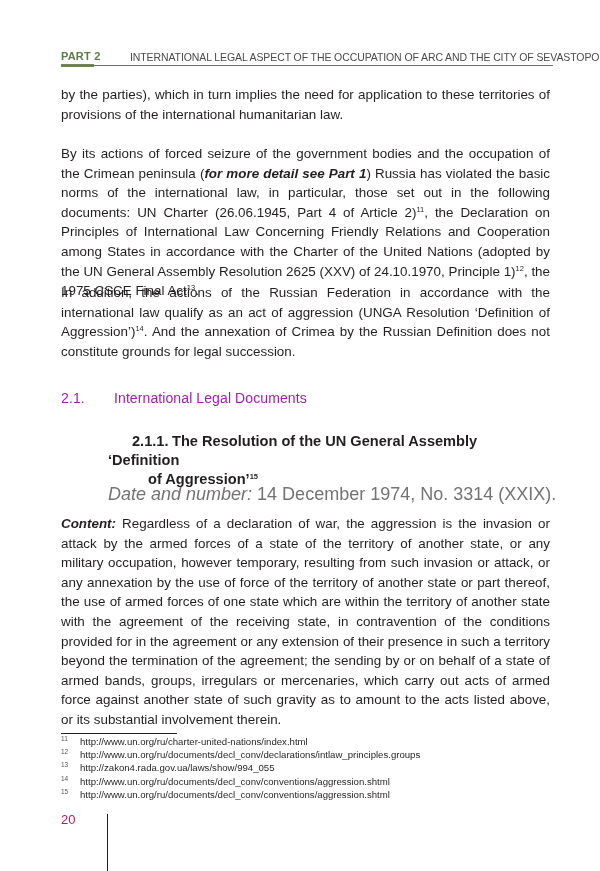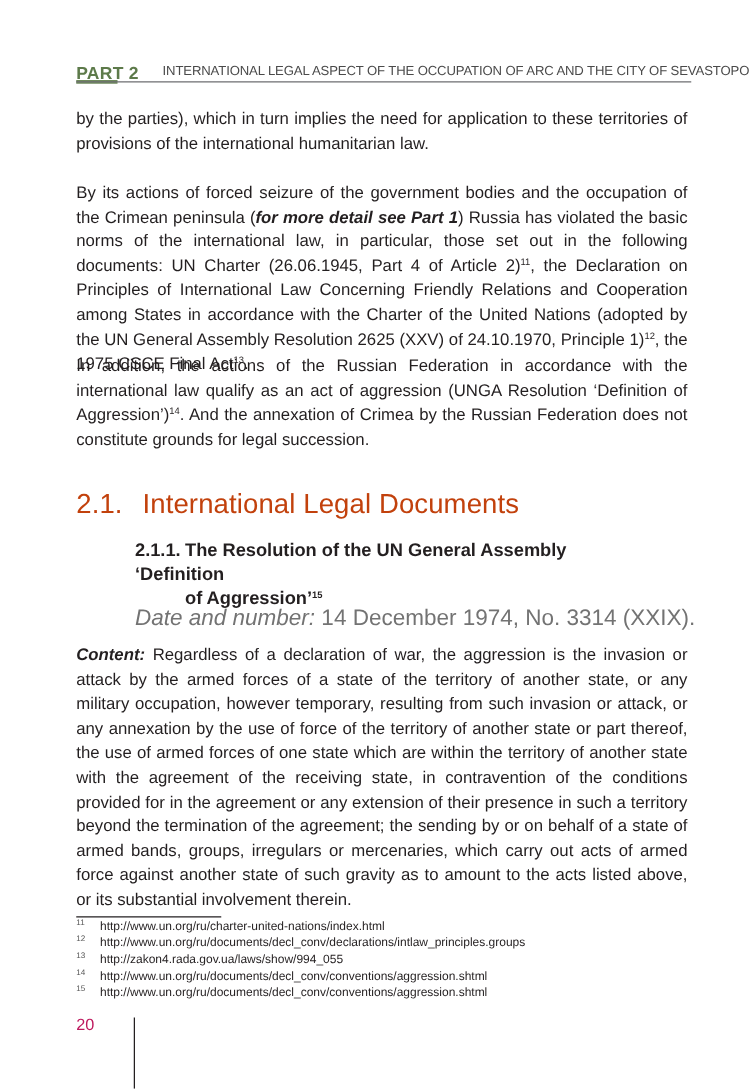--- a/index.html
+++ b/index.html
@@ -1,43 +1,43 @@
 <!DOCTYPE html>
 <html><head>
   <meta charset="utf-8">
   <style>
     html, body { margin: 0; padding: 0; background: #ffffff; }
     body { width: 600px; height: 871px; position: relative; overflow: hidden;
            font-family: "Liberation Sans", "DejaVu Sans", sans-serif; color: #231f20; }
     .header { position: absolute; left: 61px; top: 50px; width: 492px; height: 16px; }
-    .header .part { position: absolute; left: 0; top: 0; font-size: 14px; font-weight: bold;
+    .header .part { position: absolute; left: 0; top: 0; font-size: 11px; font-weight: bold;
                     color: #5d7a4a; letter-spacing: 0.2px; }
     .header .part-underline { position: absolute; left: 0; top: 14px; width: 33px; height: 3px;
                               background: #6f8a5c; }
     .header .title { position: absolute; left: 69px; top: 1px; font-size: 10.5px; color: #4a4a4a;
                      letter-spacing: -0.1px; white-space: nowrap; }
     .header .rule { position: absolute; left: 0; top: 15px; width: 492px; height: 1px; background: #6d6e71; }
 
     .body-text { position: absolute; left: 61px; width: 489px; font-size: 13.4px; line-height: 19.6px;
                  text-align: justify; color: #231f20; }
     .body-text p { margin: 0; }
     .body-text i { font-style: italic; font-weight: bold; }
     sup { font-size: 7.5px; line-height: 0; vertical-align: 5px; }
 
     .p1 { top: 85px; }
     .p2 { top: 144px; }
     .p3 { top: 283px; }
 
-    .section-heading { position: absolute; left: 61px; top: 390px; font-size: 22px; color: #c2410c;
+    .section-heading { position: absolute; left: 61px; top: 390px; font-size: 14px; color: #a21caf;
                        letter-spacing: 0.1px; white-space: nowrap; }
     .section-heading .num { display: inline-block; width: 53px; }
 
     .sub-heading { position: absolute; left: 108px; top: 432px; width: 420px; font-size: 14.6px;
                    font-weight: bold; line-height: 19px; color: #231f20; }
-    .sub-heading .num { display: inline-block; width: 40px; }
+    .sub-heading .num { display: inline-block; width: 40px; margin-left: 24px; }
     .sub-heading .line2 { padding-left: 40px; display: block; }
 
     .date-line { position: absolute; left: 108px; top: 484px; font-size: 18px; color: #737373; white-space: nowrap; }
     .date-line i { font-style: italic; }
 
     .p4 { top: 514px; }
 
     .fn-rule { position: absolute; left: 61px; top: 733px; width: 116px; height: 1px; background: #231f20; }
     .footnotes { position: absolute; left: 61px; top: 736px; width: 489px; }
     .fn { position: relative; height: 13.2px; font-size: 9.6px; color: #231f20; white-space: nowrap; }
@@ -59,21 +59,21 @@
 
 <div class="body-text p1">
   <p>by the parties), which in turn implies the need for application to these territories of provisions of the international humanitarian law.</p>
 </div>
 
 <div class="body-text p2">
   <p><span>By its actions of forced seizure of the government bodies and the occupation of the Crimean peninsula (</span><i>for more detail see Part 1</i><span>) Russia has violated the basic norms of the international law, in particular, those set out in the following documents: UN Charter (26.06.1945, Part 4 of Article 2)</span><sup>11</sup><span>, the Declaration on Principles of International Law Concerning Friendly Relations and Cooperation among States in accordance with the Charter of the United Nations (adopted by the UN General Assembly Resolution 2625 (XXV) of 24.10.1970, Principle 1)</span><sup>12</sup><span>, the 1975 CSCE Final Act</span><sup>13</sup><span>.</span></p>
 </div>
 
 <div class="body-text p3">
-  <p><span>In addition, the actions of the Russian Federation in accordance with the international law qualify as an act of aggression (UNGA Resolution ‘Definition of Aggression’)</span><sup>14</sup><span>. And the annexation of Crimea by the Russian Federation does not constitute grounds for legal succession.</span></p>
+  <p><span>In addition, the actions of the Russian Federation in accordance with the international law qualify as an act of aggression (UNGA Resolution ‘Definition of Aggression’)</span><sup>14</sup><span>. And the annexation of Crimea by the Russian Definition does not constitute grounds for legal succession.</span></p>
 </div>
 
 <div class="section-heading">
   <span class="num">2.1.</span><span>International Legal Documents</span>
 </div>
 
 <div class="sub-heading">
   <span class="num">2.1.1.</span><span>The Resolution of the UN General Assembly ‘Definition</span>
   <span class="line2"><span>of Aggression’</span><sup>15</sup></span>
 </div>

